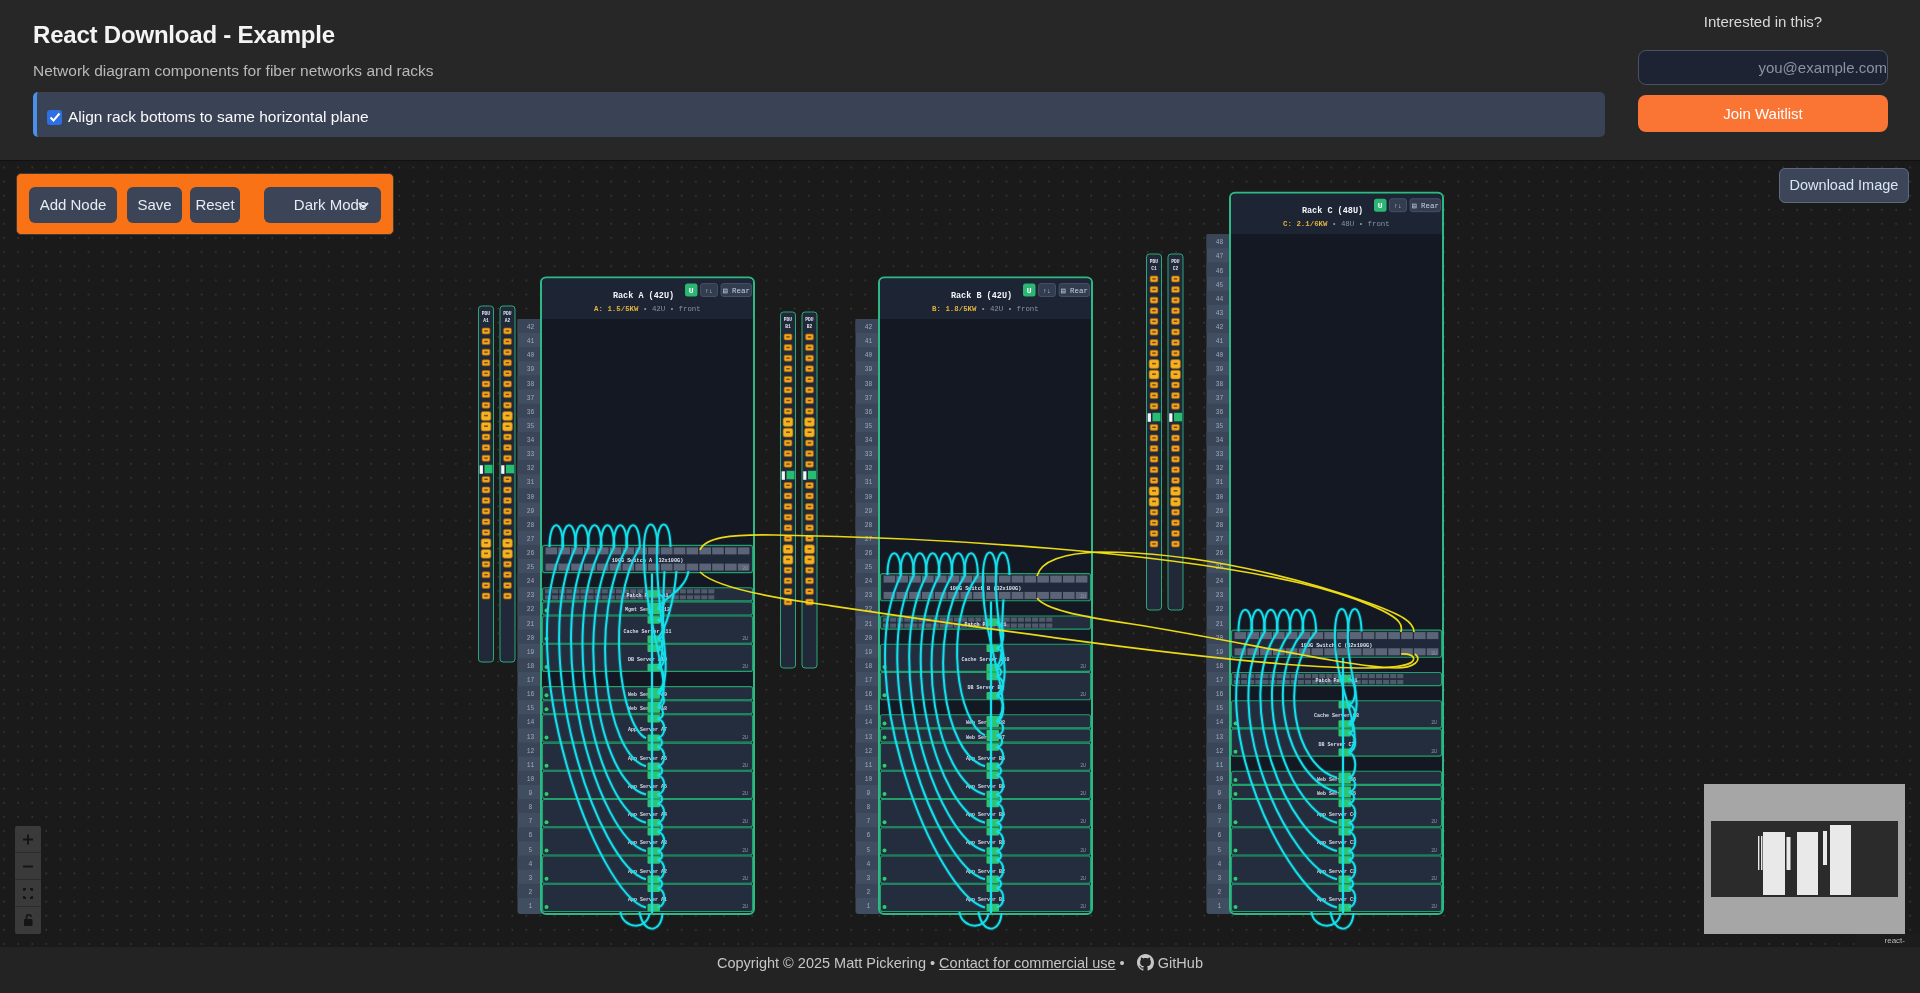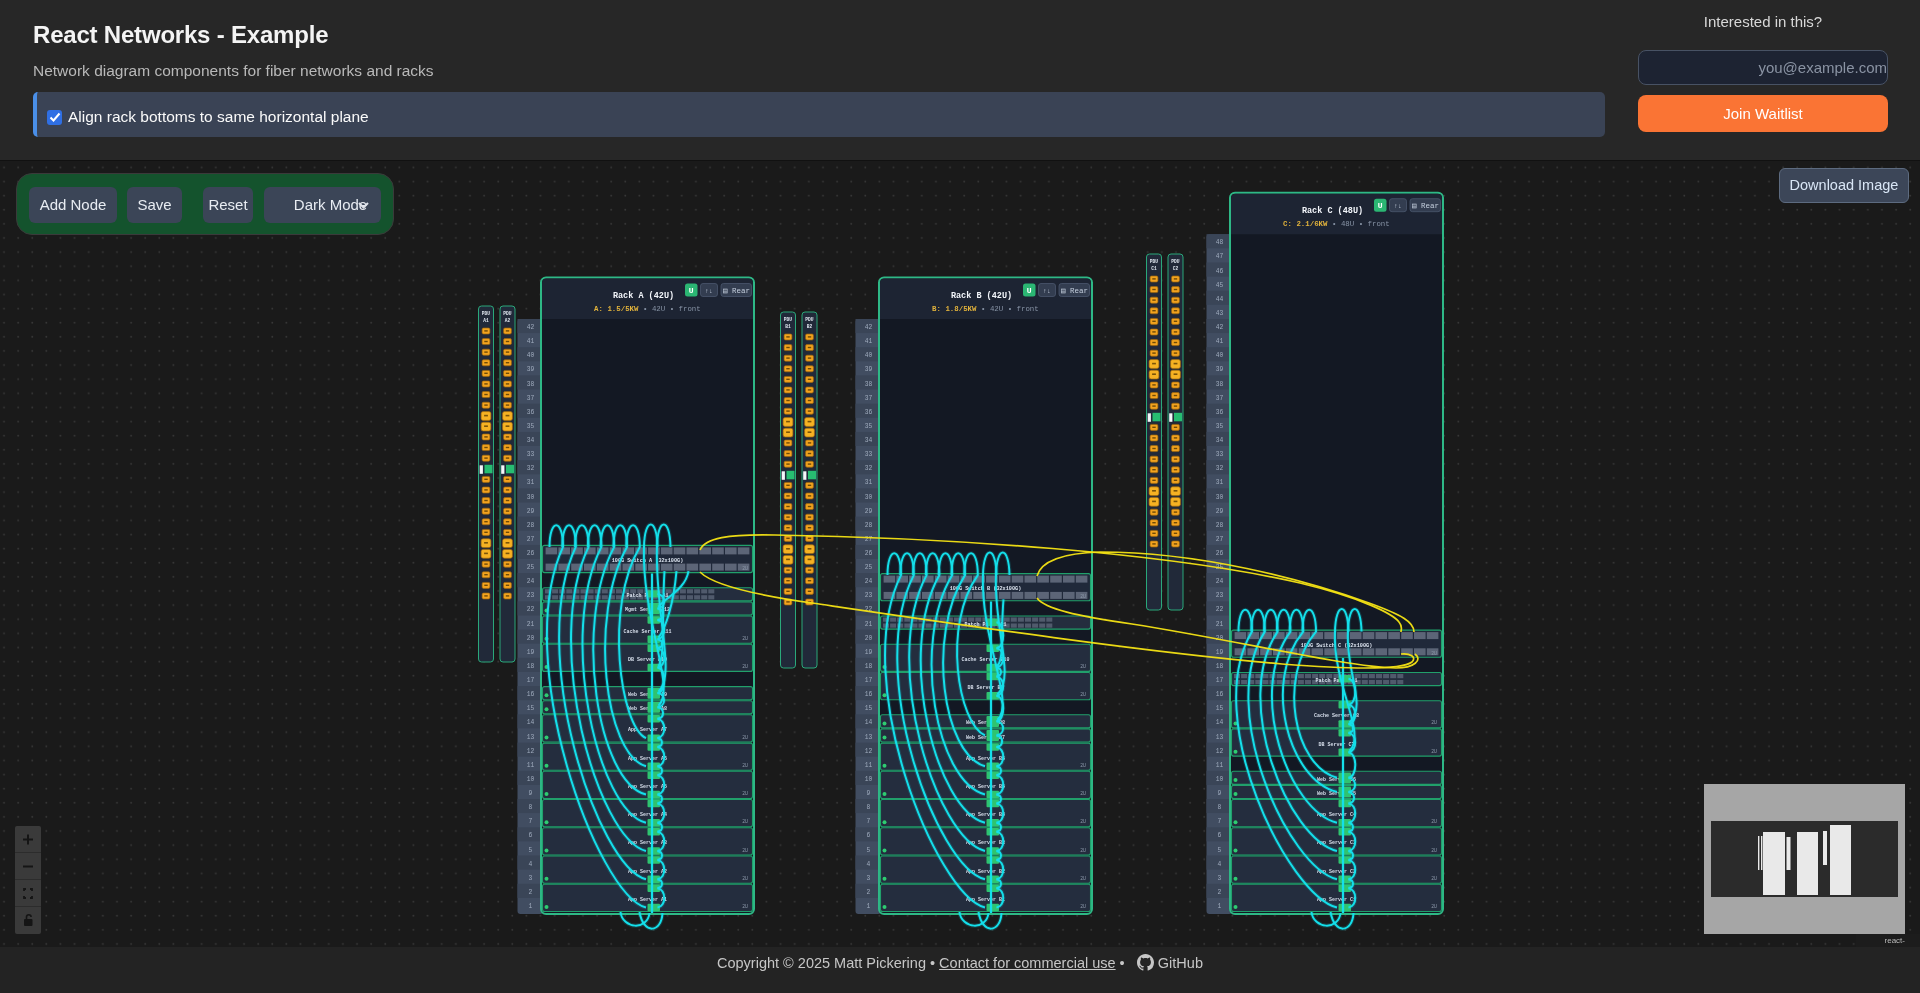--- a/index.html
+++ b/index.html
@@ -6,32 +6,32 @@
 .hdr-title { position:absolute; left:33px; top:21px; font-size:24px; font-weight:700; letter-spacing:-0.2px; color:#f4f4f4; }
 .hdr-sub { position:absolute; left:33px; top:62px; font-size:15.5px; color:#b9b9b9; }
 .cbar { position:absolute; left:33px; top:92px; width:1572px; height:45px; background:#3a4355; border-left:4px solid #4a8fe8; border-radius:5px; }
 .cbox { position:absolute; left:10px; top:18px; width:15px; height:15px; background:#2f6fe4; border-radius:3px; }
 .cbox svg { position:absolute; left:1.5px; top:2px; }
 .clabel { position:absolute; left:31px; top:16px; font-size:15.5px; color:#fafafa; }
 .interested { position:absolute; left:1638px; top:13px; width:250px; text-align:center; font-size:15px; color:#d8d8d8; }
 .email { position:absolute; left:1638px; top:50px; width:250px; height:35px; background:#1d2332; border:1px solid #485264; border-radius:8px; color:#8a93a3; font-size:15px; line-height:33px; padding-left:13px;text-align:right; }
 .join { position:absolute; left:1638px; top:95px; width:250px; height:37px; background:#fa7434; border-radius:8px; color:#fff; font-size:15px; font-weight:500; text-align:center; line-height:37px; }
 .canvas { position:absolute; left:0; top:160px; width:1920px; height:787px; background:#1a1a1a; border-top:1px solid #111; border-bottom:1px solid #111; }
-.toolbar { position:absolute; left:16px; top:12px; width:378px; height:62px; background:#14532d; border:1px solid #3a3a3a; border-radius:16px; }
+.toolbar { position:absolute; left:16px; top:12px; width:378px; height:62px; background:#f97316; border:1px solid #3a3a3a; border-radius:5px; }
 .tbtn { position:absolute; top:13px; height:36px; background:#3b4557; border-radius:6px; color:#e8ecf2; font-size:15px; text-align:center; line-height:36px; }
 .dl { position:absolute; left:1779px; top:7px; width:130px; height:35px; background:#3c4658; border:1.5px solid #5d6b80; border-radius:6px; color:#d9e6f6; font-size:14.5px; text-align:center; line-height:33px; }
 .zctl { position:absolute; left:15px; top:665px; width:26px; background:#3a3a3a; border-radius:2px; }
 .zbtn { width:26px; height:27px; border-bottom:1px solid #2c2c2c; position:relative; color:#151515; }
 .minimap { position:absolute; left:1704px; top:623px; width:201px; height:150px; background:#a6a6a6; }
 .attr { position:absolute; left:1856px; top:773px; width:64px; height:14px; background:#1c1c1c; color:#b9b9b9; font-size:8px; text-align:right; line-height:14px; padding-right:15px; }
 .footer { position:absolute; left:0; top:947px; width:1920px; height:46px; background:#232323; }
 .ftext { position:absolute; left:0; top:7px; width:1920px; text-align:center; font-size:14.5px; color:#c6c6c6; }
 </style></head>
 <body>
-<div class="hdr-title">React Networks - Example</div>
+<div class="hdr-title">React Download - Example</div>
 <div class="hdr-sub">Network diagram components for fiber networks and racks</div>
 <div class="cbar">
   <div class="cbox">
       <svg width="12" height="11" viewBox="0 0 12 11">
         <path d="M1.5 5.5 L4.5 8.5 L10.5 1.5" stroke="#fff" stroke-width="2" fill="none"></path>
       </svg>
     </div>
   <div class="clabel">Align rack bottoms to same horizontal plane</div>
 </div>
 <div class="interested">Interested in this?</div>
@@ -1219,21 +1219,21 @@
 <path d="M 1311.5 911 C 1313.5 928 1338.5 930 1340.5 912" fill="none" stroke="#14dfea" stroke-width="2"></path>
 <path d="M 1330.5 911 C 1334.5 934 1352.5 932 1353.5 912" fill="none" stroke="#14dfea" stroke-width="2"></path>
 <path d="M 700 549 C 705 537 728 533 775 534 C 950 537 1165 551 1300 582 C 1362 597 1393 613 1399 621 C 1403 626 1401 628 1401 631" fill="none" stroke="#f6e414" stroke-width="1.7" stroke-opacity="0.95"></path>
 <path d="M 1037 575 C 1041 560 1064 552 1100 551 C 1200 551 1302 578 1369 602 C 1402 614 1414 621 1414 631" fill="none" stroke="#f6e414" stroke-width="1.7" stroke-opacity="0.95"></path>
 <path d="M 700 571 C 712 583 748 593 812 602 C 962 624 1150 652 1282 663 C 1360 669 1403 668 1412 661 C 1417 656 1410 652 1401 653" fill="none" stroke="#f6e414" stroke-width="1.7" stroke-opacity="0.95"></path>
 <path d="M 1037 597 C 1045 608 1077 615 1132 623 C 1240 640 1347 666 1396 667 C 1414 667 1423 659 1415 653" fill="none" stroke="#f6e414" stroke-width="1.7" stroke-opacity="0.95"></path>
     </svg>
   <div class="toolbar">
     <div class="tbtn" style="left:12px;width:88px">Add Node</div>
     <div class="tbtn" style="left:110px;width:55px">Save</div>
-    <div class="tbtn" style="left:186px;width:50px">Reset</div>
+    <div class="tbtn" style="left:173px;width:50px">Reset</div>
     <div class="tbtn" style="left:247px;width:117px;text-align:center;padding-left:16px">Dark Mode<svg width="11" height="7" viewBox="0 0 11 7" style="position:absolute;right:12px;top:15px">
           <path d="M1 1 L5.5 5.5 L10 1" stroke="#dfe3ea" stroke-width="2" fill="none"></path>
         </svg></div>
   </div>
   <div class="dl">Download Image</div>
   <div class="zctl">
     <div class="zbtn"><svg width="26" height="27">
           <path d="M8 13.5 H18 M13 8.5 V18.5" stroke="#151515" stroke-width="2"></path>
         </svg></div>
     <div class="zbtn"><svg width="26" height="27">

